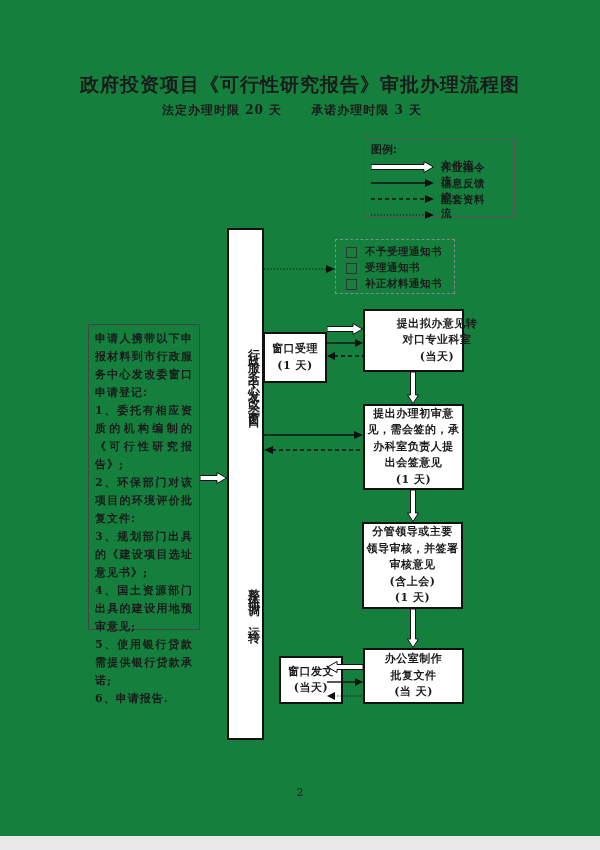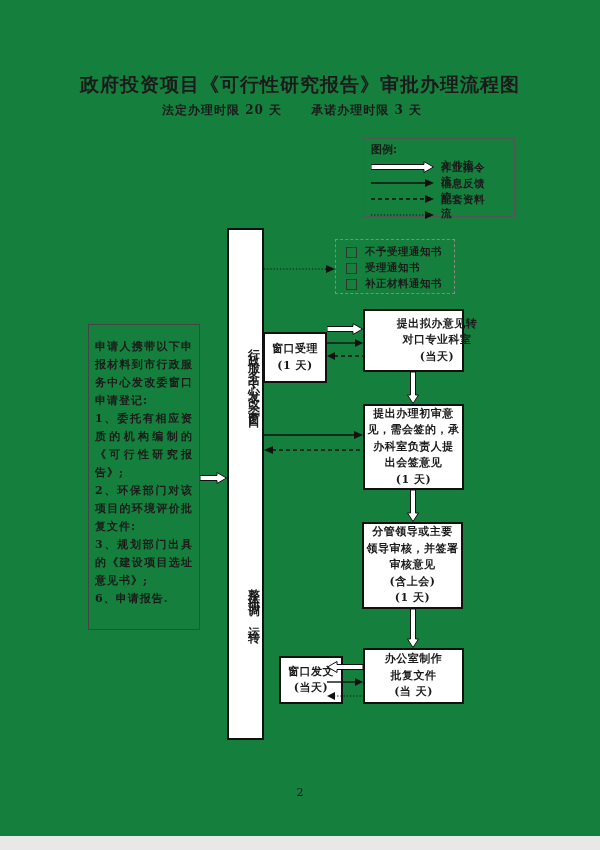--- a/index.html
+++ b/index.html
@@ -32,21 +32,21 @@
   .notices{
     left:335px;top:239px;width:120px;height:55px;
     border:1px dashed #888;padding:4px 0 0 10px;
   }
   .notice-row{display:flex;align-items:center;height:16px;}
   .cbx{width:9px;height:9px;border:1px solid #333;margin-right:8px;flex:none;}
   .notice-label{font-size:10.5px;font-weight:bold;letter-spacing:0.5px;white-space:nowrap;}
   
   .applicant{
     left:88px;top:324px;width:112px;height:306px;
-    border:1px solid #444;padding:13px 6px;
+    border:1px solid #444;padding:5px 6px;
     font-size:11px;font-weight:bold;line-height:18px;
   }
   .applicant div{text-align:justify;letter-spacing:1px;}
   
   .bar{
     left:227px;top:228px;width:37px;height:512px;
     border:2px solid #111;background:#fff;
   }
   .bar-text{
     position:absolute;left:0;width:100%;
@@ -127,20 +127,22 @@
       <span class="cbx"></span>
       <span class="notice-label">补正材料通知书</span>
     </div>
   </div>
 
   <div class="abs applicant">
     <div>申请人携带以下申报材料到市行政服务中心发改委窗口申请登记:</div>
     <div>1、委托有相应资质的机构编制的《可行性研究报告》;</div>
     <div>2、环保部门对该项目的环境评价批复文件:</div>
     <div>3、规划部门出具的《建设项目选址意见书》;</div>
+    <div>4、国土资源部门出具的建设用地预审意见;</div>
+    <div>5、使用银行贷款需提供银行贷款承诺;</div>
     <div>6、申请报告.</div>
   </div>
 
   <div class="abs bar">
     <div class="bar-text" style="top:40px;height:215px;">行政服务中心发改委窗口</div>
     <div class="bar-text" style="top:310px;height:125px;letter-spacing:5px;">整体协调、运转</div>
   </div>
 
   <div class="abs fbox" style="left:263px;top:332px;width:64px;height:51px;">
     <div>窗口受理</div>

